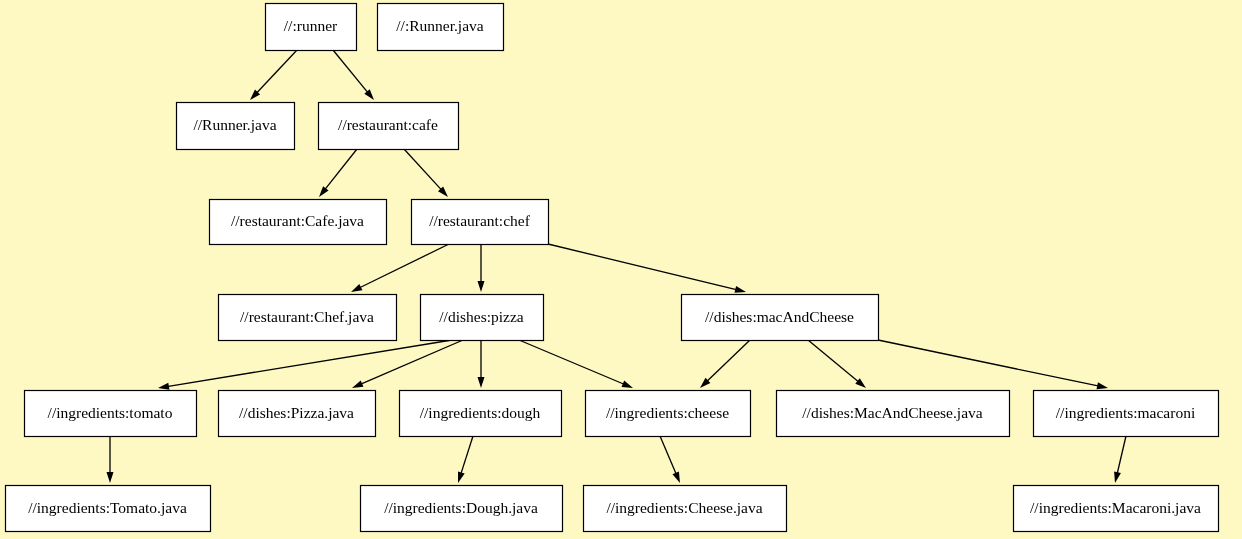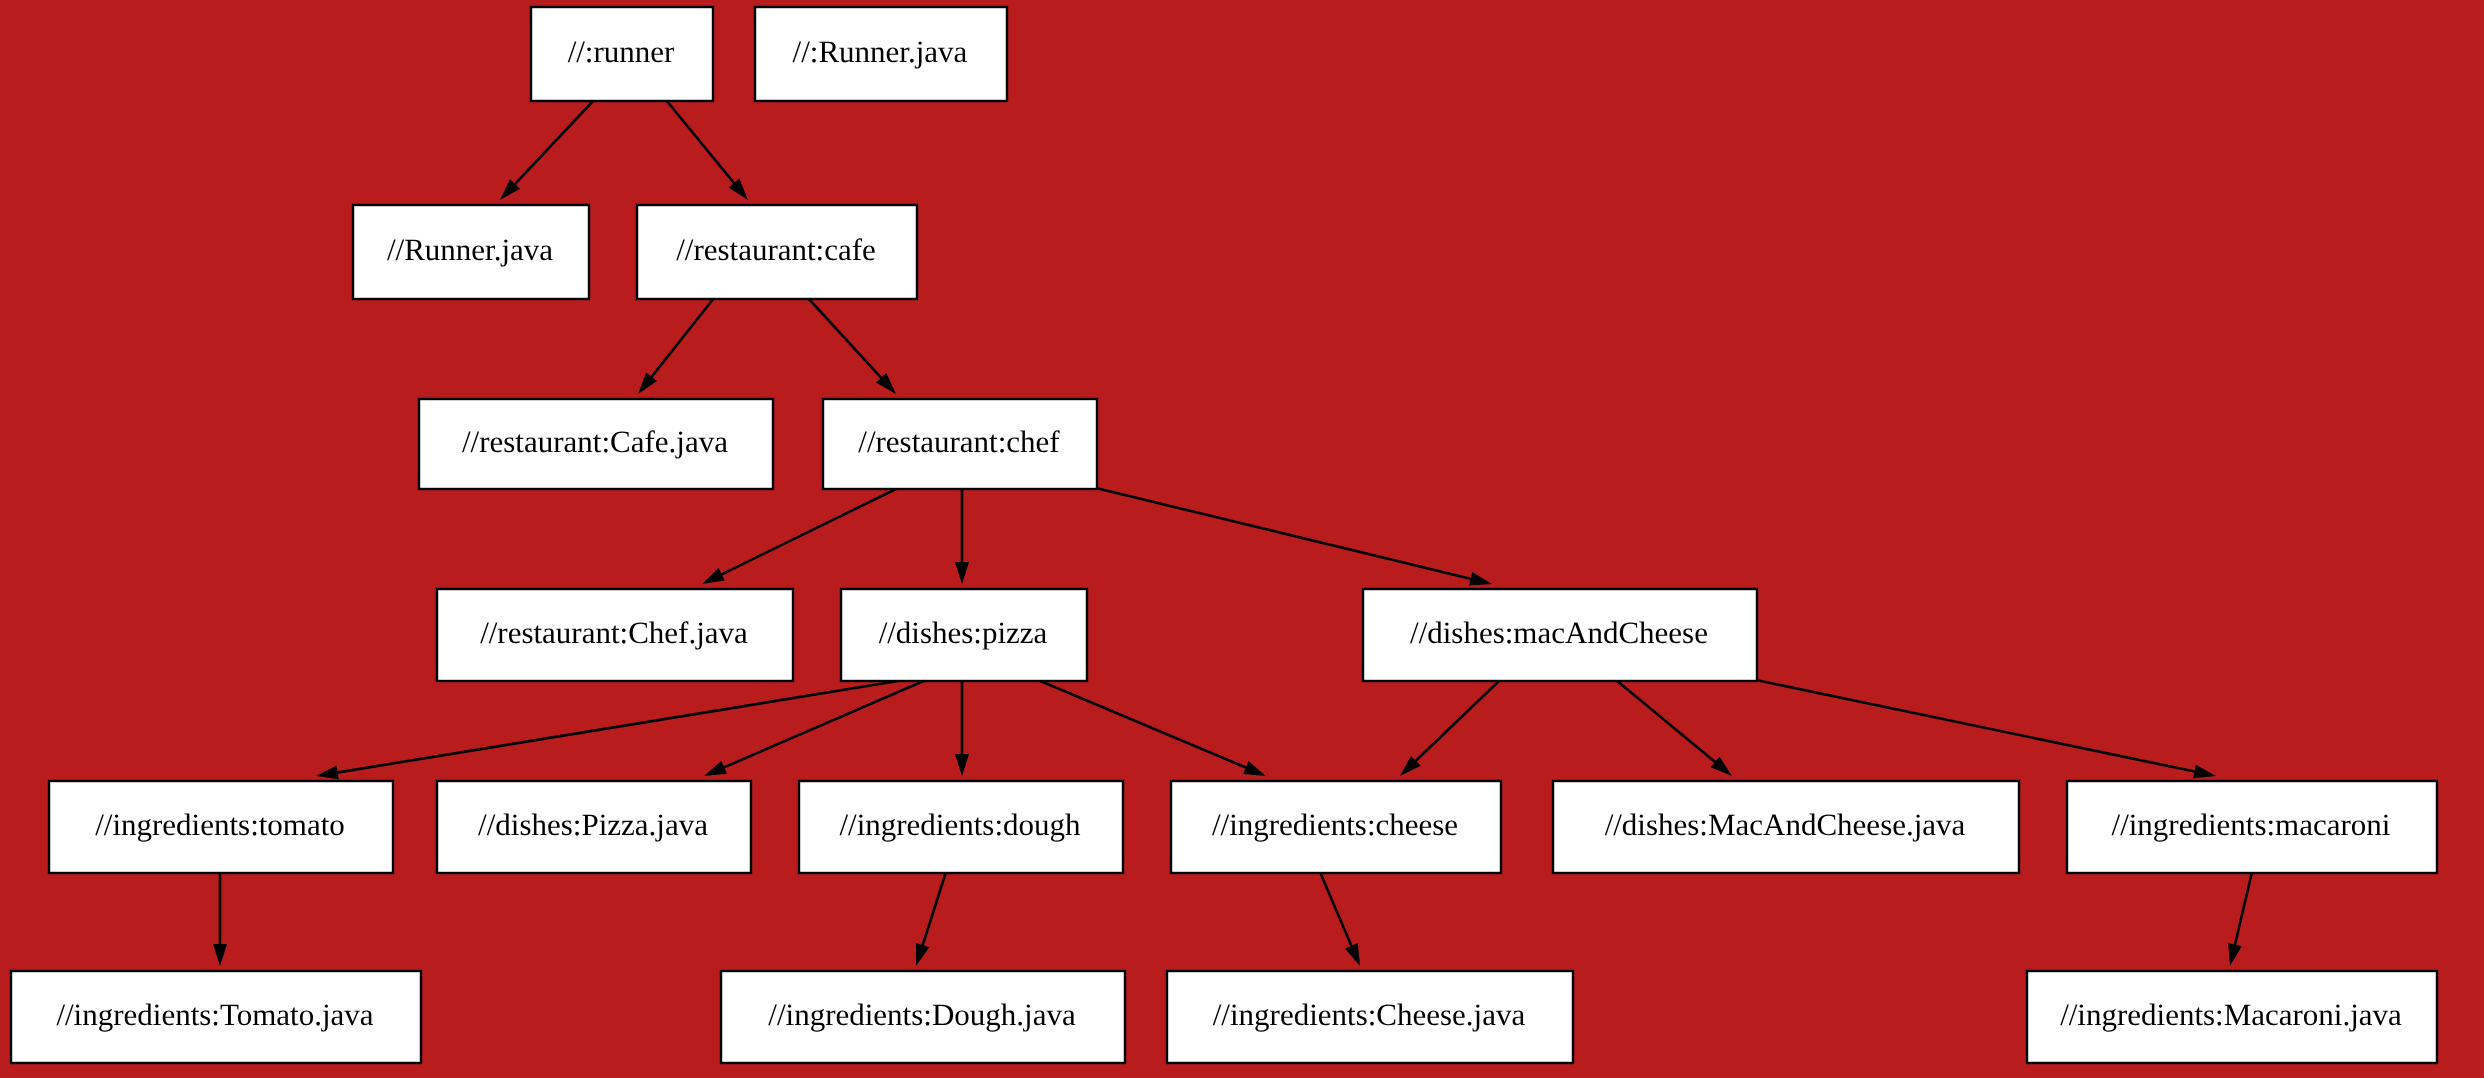--- a/index.html
+++ b/index.html
@@ -7,21 +7,21 @@
     padding: 0;
     background: #ffffff;
   }
   body {
     font-family: "Liberation Serif", "DejaVu Serif", serif;
   }
   #graph-root {
     position: relative;
     width: 1242px;
     height: 539px;
-    background: #b91c1c;
+    background: #fef9c3;
     overflow: hidden;
   }
   svg#graph-svg {
     display: block;
     width: 1242px;
     height: 539px;
   }
   .node-box {
     fill: #ffffff;
     stroke: #000000;

